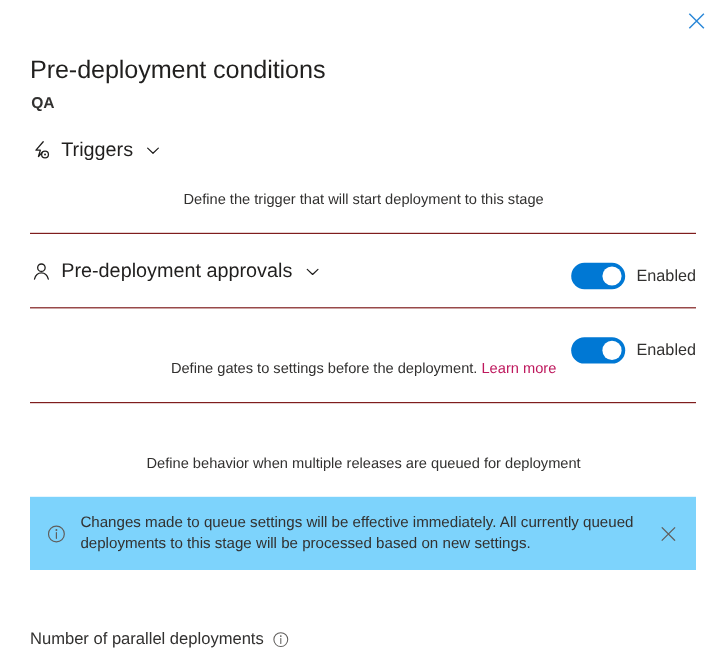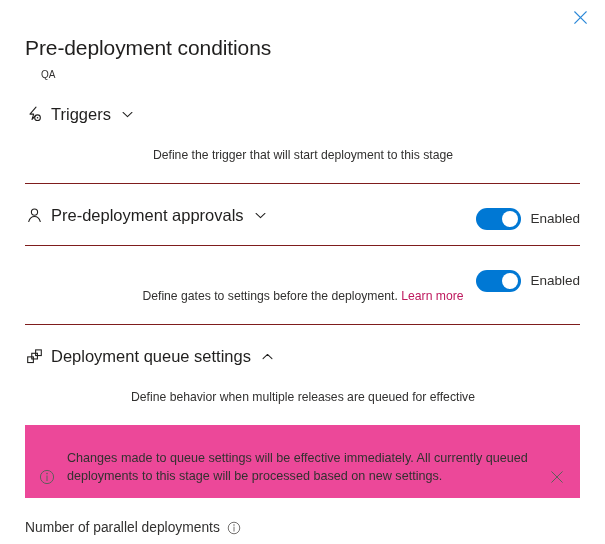--- a/index.html
+++ b/index.html
@@ -29,35 +29,36 @@
     justify-content: center;
     cursor: pointer;
     background: none;
     border: none;
     padding: 0;
   }
   .panel-close svg { display: block; }
 
   
   .panel-header {
-    padding: 34px 25px 0 25px;
+    padding: 45px 25px 0 25px;
   }
   .panel-title {
     font-size: 21px;
     font-weight: 400;
     line-height: 28px;
     color: #201f1e;
     letter-spacing: -0.1px;
     margin: 0;
   }
   .panel-subtitle {
-    font-size: 10px;
+    font-size: 13px;
     line-height: 16px;
     color: #323130;
-    margin: 5px 0 0 16px;
+    margin: 5px 0 0 1px;
+    font-weight: bold;
   }
 
   
   .section {
     padding: 0 25px;
     position: relative;
     text-align: center;
   }
   .section-inner {
     padding: 20px 0 19px 0;
@@ -145,24 +146,24 @@
   .toggle-label {
     font-size: 13.5px;
     line-height: 18px;
     color: #323130;
     white-space: nowrap;
   }
 
   
   .msgbar {
     margin: 0 25px;
-    background: #ec4899;
-    display: flex;
-    align-items: flex-end;
-    padding: 24px 14px 13px 14px;
+    background: #7dd3fc;
+    display: flex;
+    align-items: center;
+    padding: 12px 14px 13px 14px;
     box-sizing: border-box;
     position: relative;
   }
   .msgbar-icon {
     width: 16px;
     height: 16px;
     flex: 0 0 16px;
     margin-top: 1px;
     color: #605e5c;
   }
@@ -189,20 +190,21 @@
   .msgbar-close svg { display: block; }
 
   
   .field {
     padding: 20px 25px 0 25px;
   }
   .field-label-row {
     display: flex;
     align-items: center;
     gap: 7px;
+    margin-top: 28px;
   }
   .field-label {
     font-size: 13.8px;
     line-height: 19px;
     color: #323130;
   }
   .info-icon {
     width: 14px;
     height: 14px;
     flex: 0 0 14px;
@@ -324,36 +326,21 @@
       <button class="toggle" aria-pressed="true">
         <span class="knob"></span>
       </button>
       <span class="toggle-label">Enabled</span>
     </div>
   </div>
 </div>
 
 <div class="section with-rule">
   <div class="section-inner">
-    <div class="section-head">
-      <span class="section-icon">
-        <svg width="17" height="17" viewBox="0 0 18 18" fill="none" aria-hidden="true">
-          <rect x="1.8" y="9.4" width="6.0" height="6.0" stroke="#201f1e" stroke-width="1.15" fill="none"></rect>
-          <rect x="6.1" y="5.6" width="6.0" height="6.0" stroke="#201f1e" stroke-width="1.15" fill="none"></rect>
-          <rect x="10.2" y="2.0" width="6.0" height="6.0" stroke="#201f1e" stroke-width="1.15" fill="none"></rect>
-        </svg>
-      </span>
-      <span class="section-title">Deployment queue settings</span>
-      <span class="chev">
-        <svg width="13" height="13" viewBox="0 0 14 14" fill="none" aria-hidden="true">
-          <path d="M2.2 9.4 L7 4.8 L11.8 9.4" stroke="#201f1e" stroke-width="1.1" fill="none" stroke-linecap="round" stroke-linejoin="round"></path>
-        </svg>
-      </span>
-    </div>
-    <div class="section-desc">Define behavior when multiple releases are queued for effective</div>
+    <div class="section-desc">Define behavior when multiple releases are queued for deployment</div>
   </div>
 </div>
 
 <div class="msgbar">
   <span class="msgbar-icon">
     <svg width="16" height="16" viewBox="0 0 16 16" fill="none" aria-hidden="true">
       <circle cx="8" cy="8" r="6.6" stroke="#605e5c" stroke-width="1" fill="none"></circle>
       <circle cx="8" cy="4.6" r="0.82" fill="#605e5c"></circle>
       <path d="M8 6.9 L8 11.6" stroke="#605e5c" stroke-width="1" stroke-linecap="round"></path>
     </svg>

